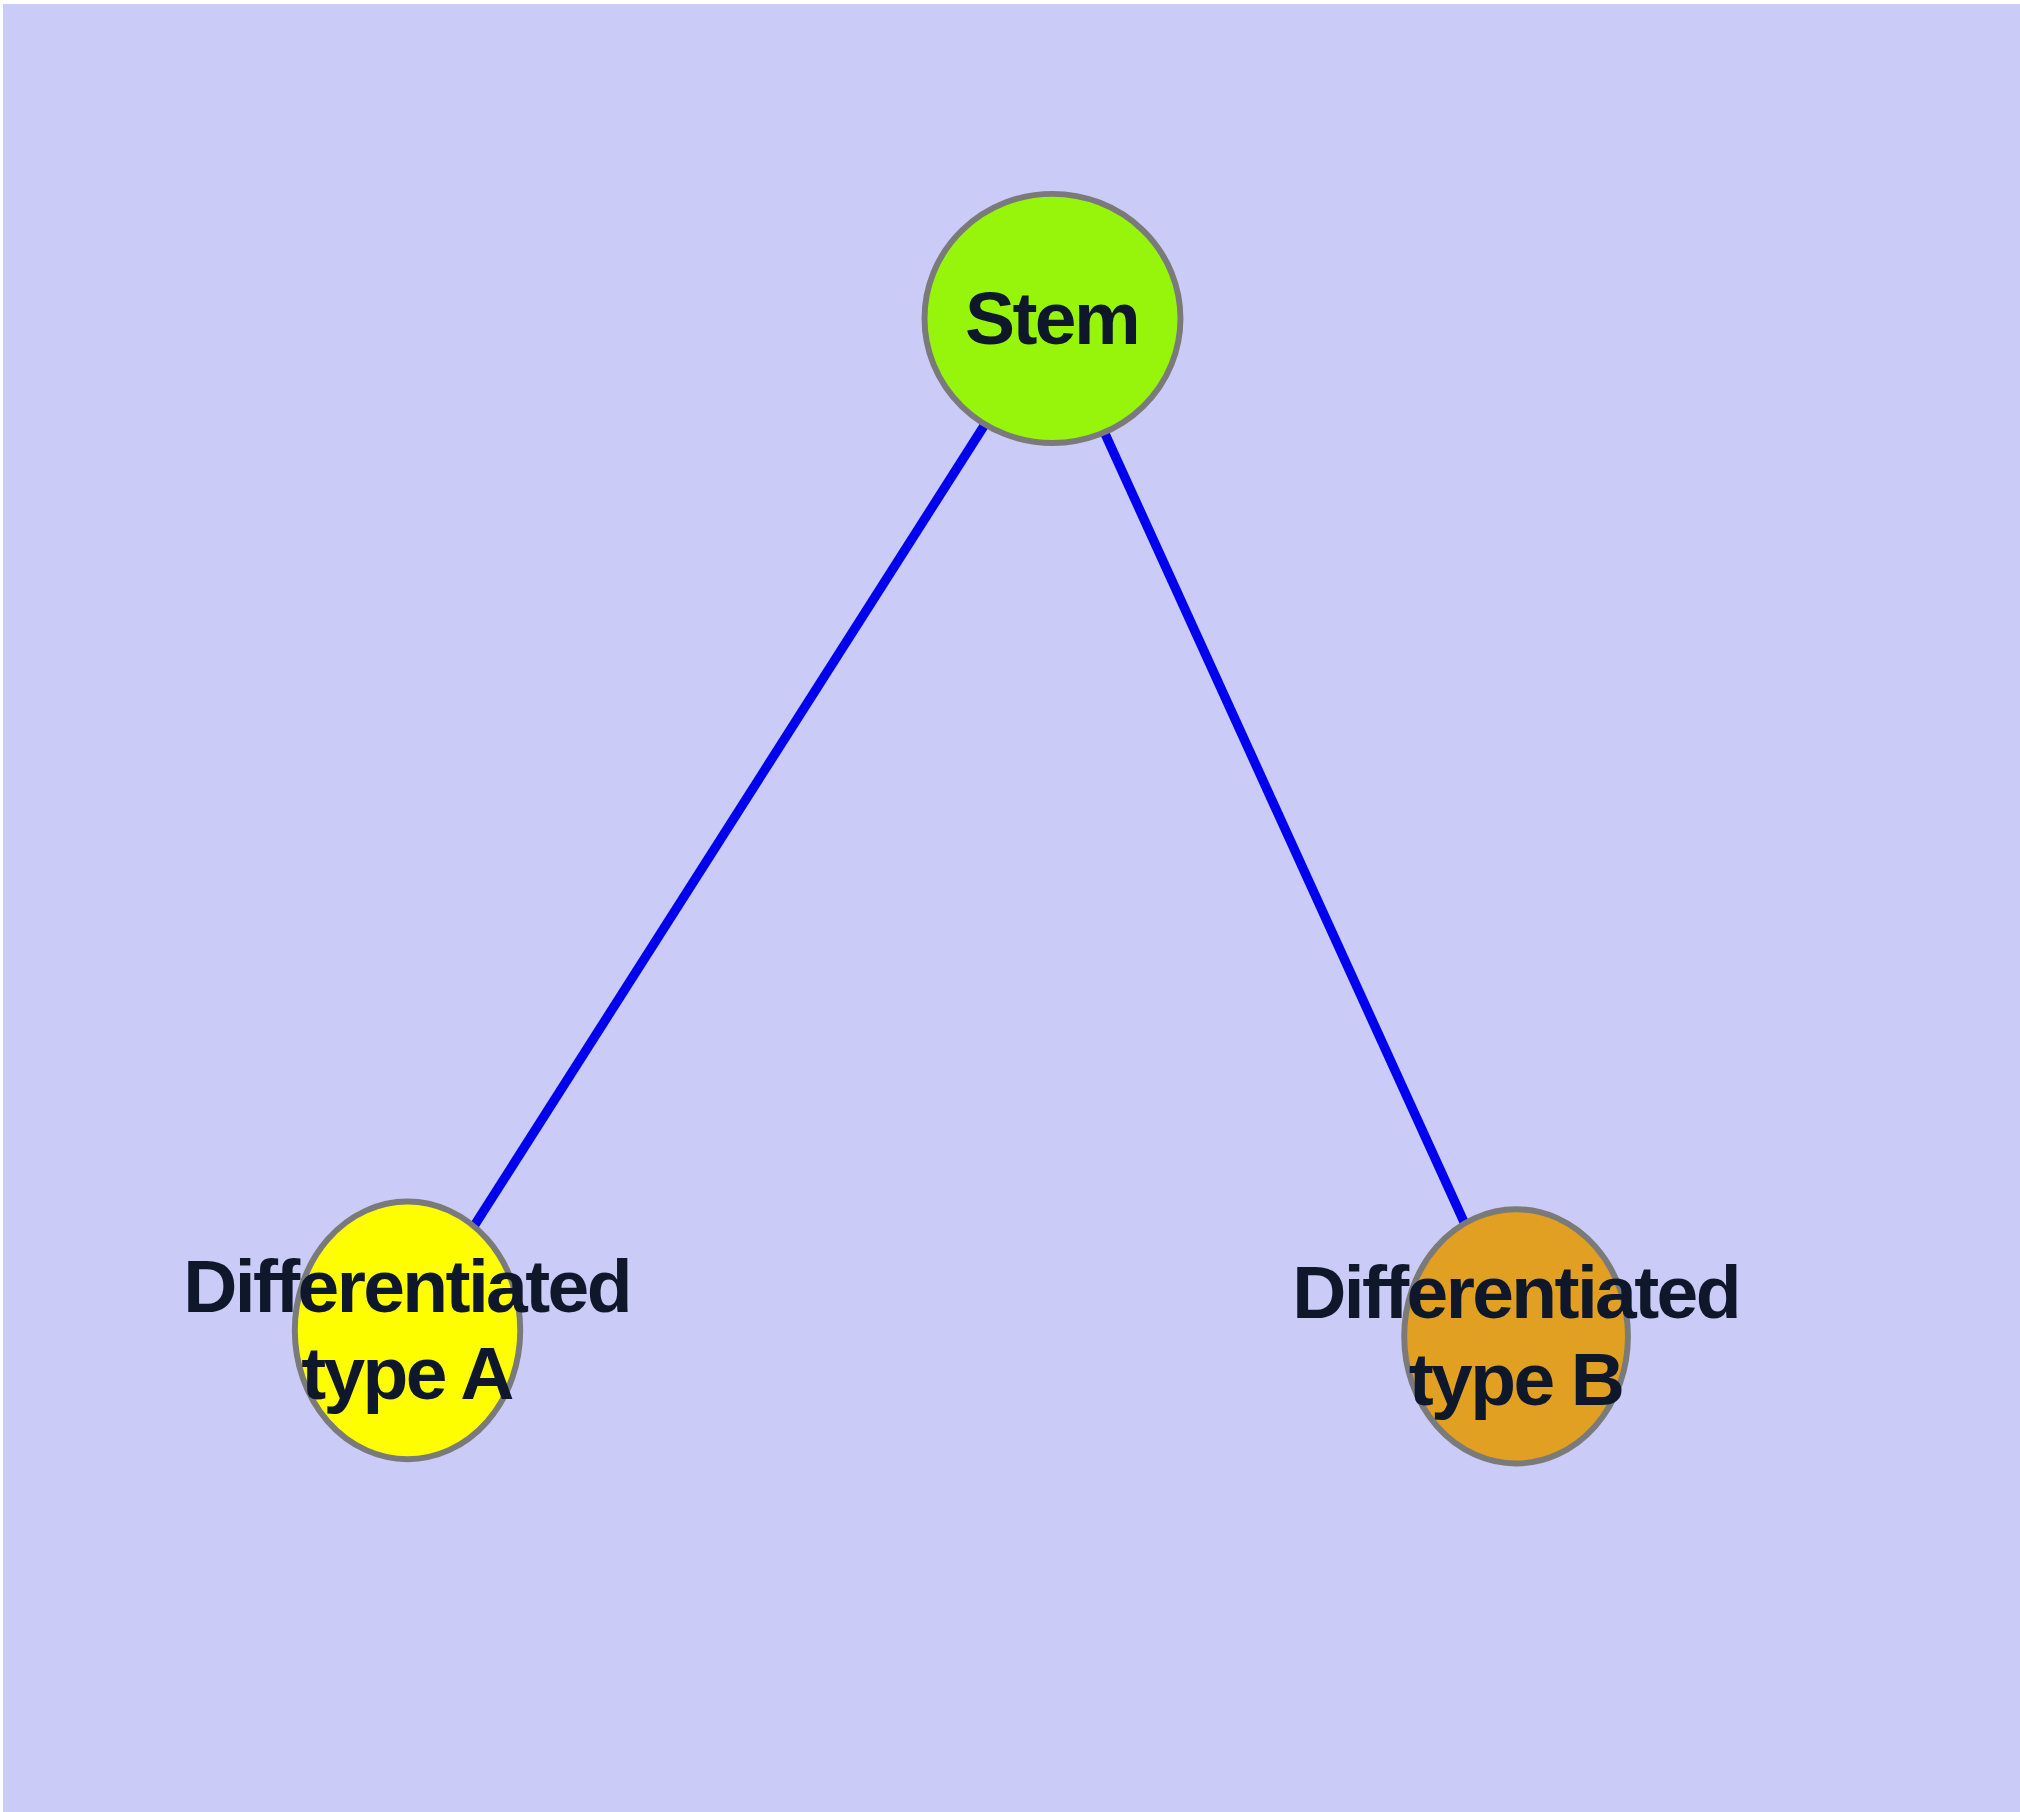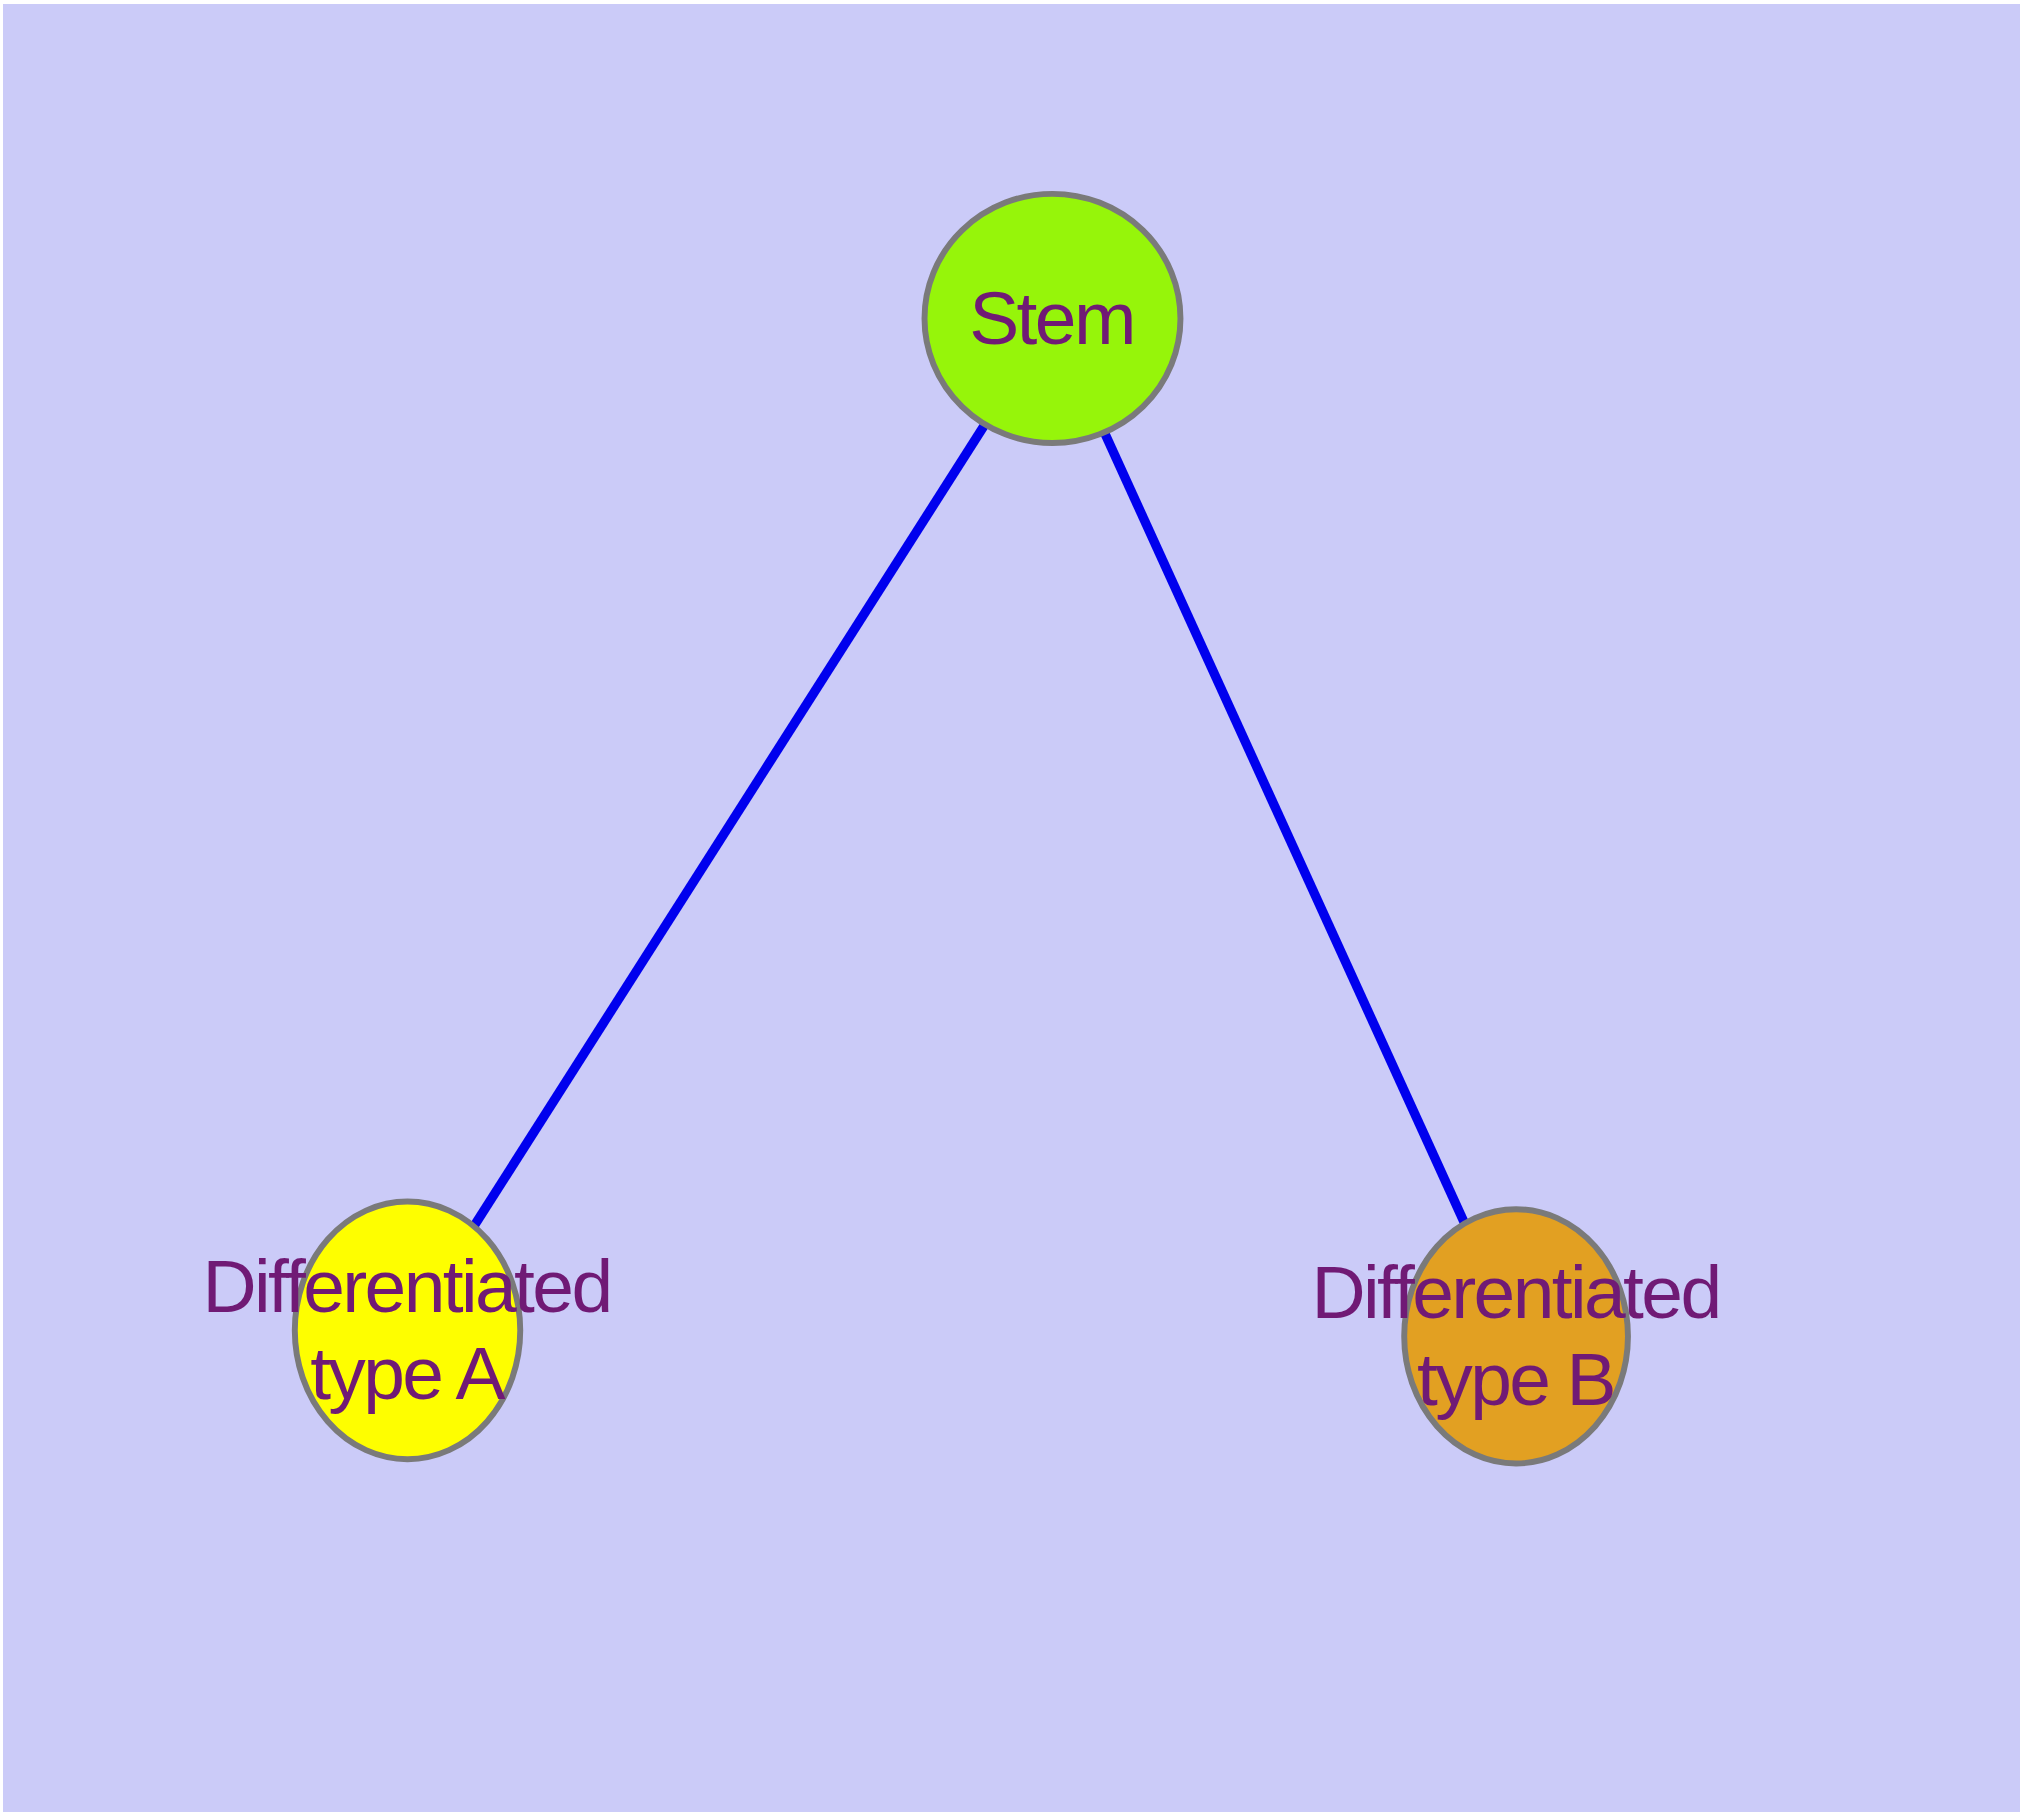--- a/index.html
+++ b/index.html
@@ -23,22 +23,22 @@
   }
   .edges-layer {
     position: absolute;
     left: 0;
     top: 0;
     display: block;
   }
   .node-label {
     position: absolute;
     transform: translate(-50%, -50%);
-    color: #701a75;
-    font-weight: 400;
+    color: #0f172a;
+    font-weight: 700;
     font-size: 75px;
     line-height: 1.16;
     letter-spacing: -0.035em;
     white-space: pre-line;
     text-align: center;
     width: max-content;
     pointer-events: none;
   }
 </style>
 </head>

